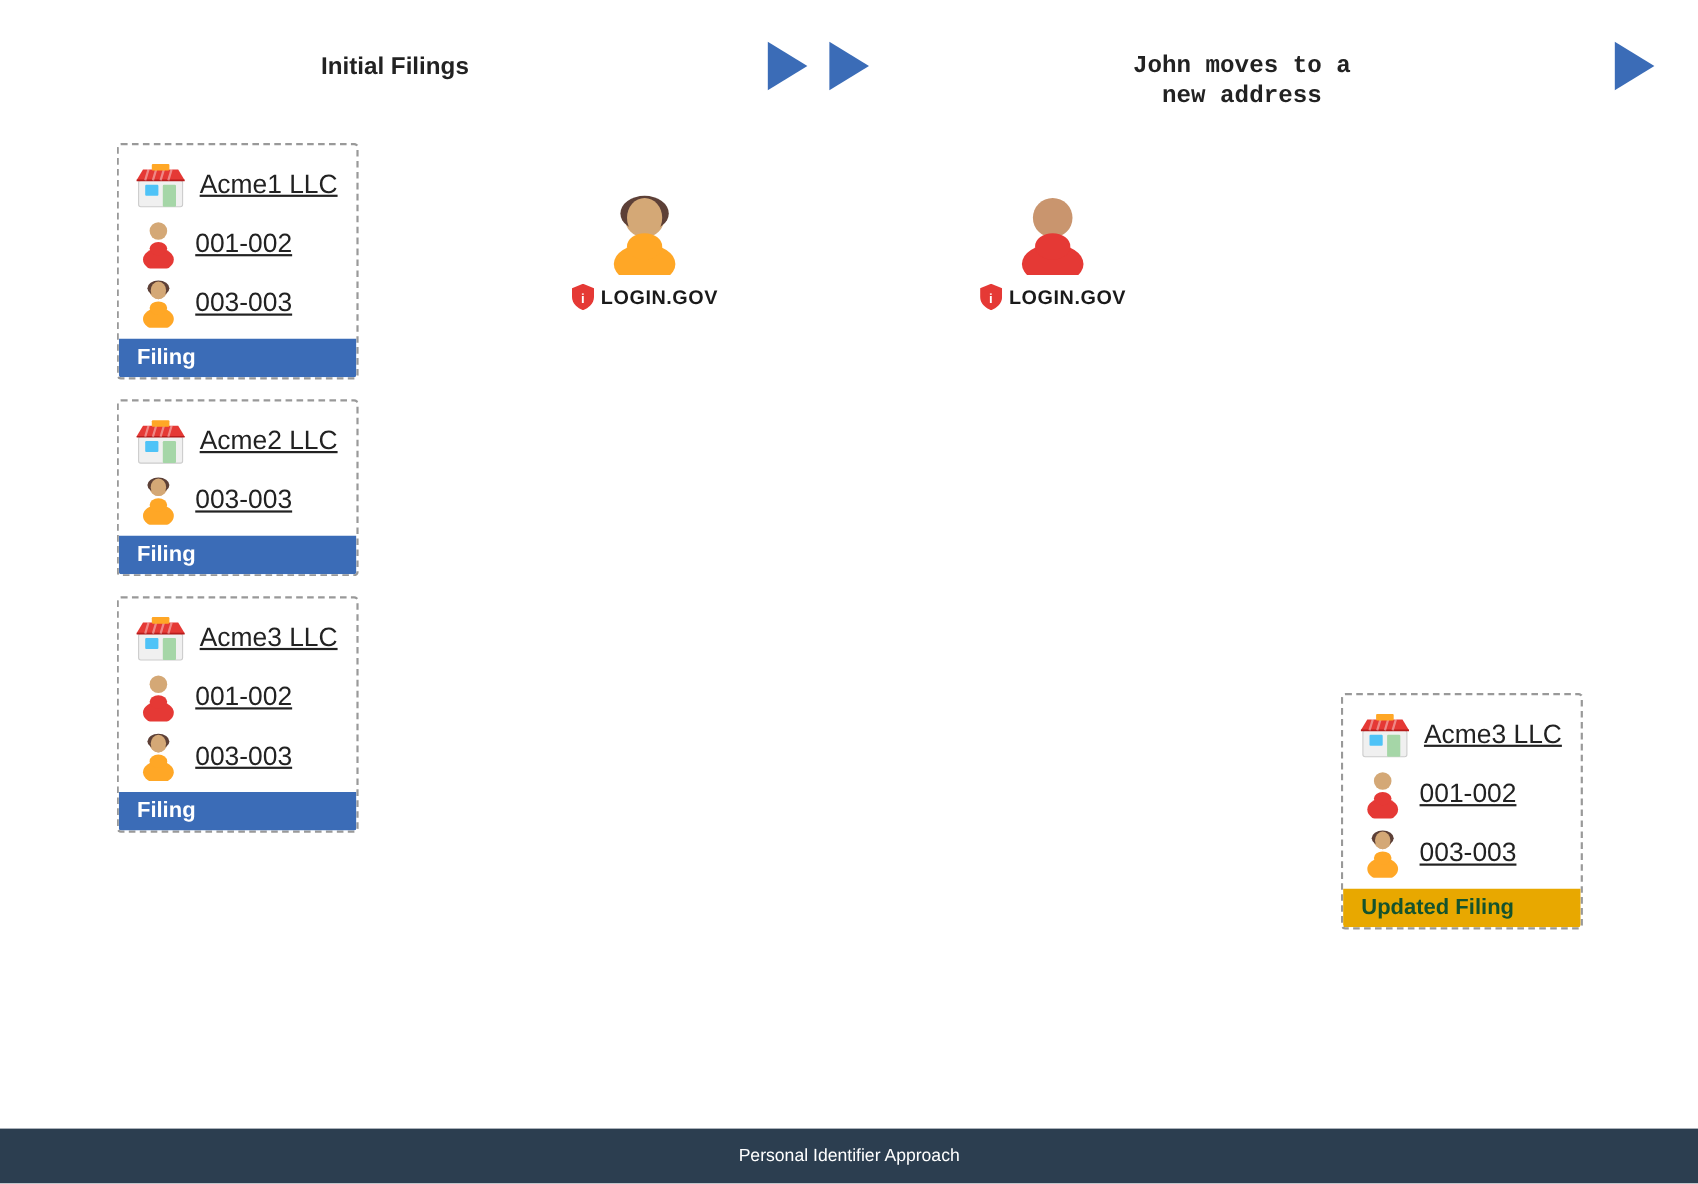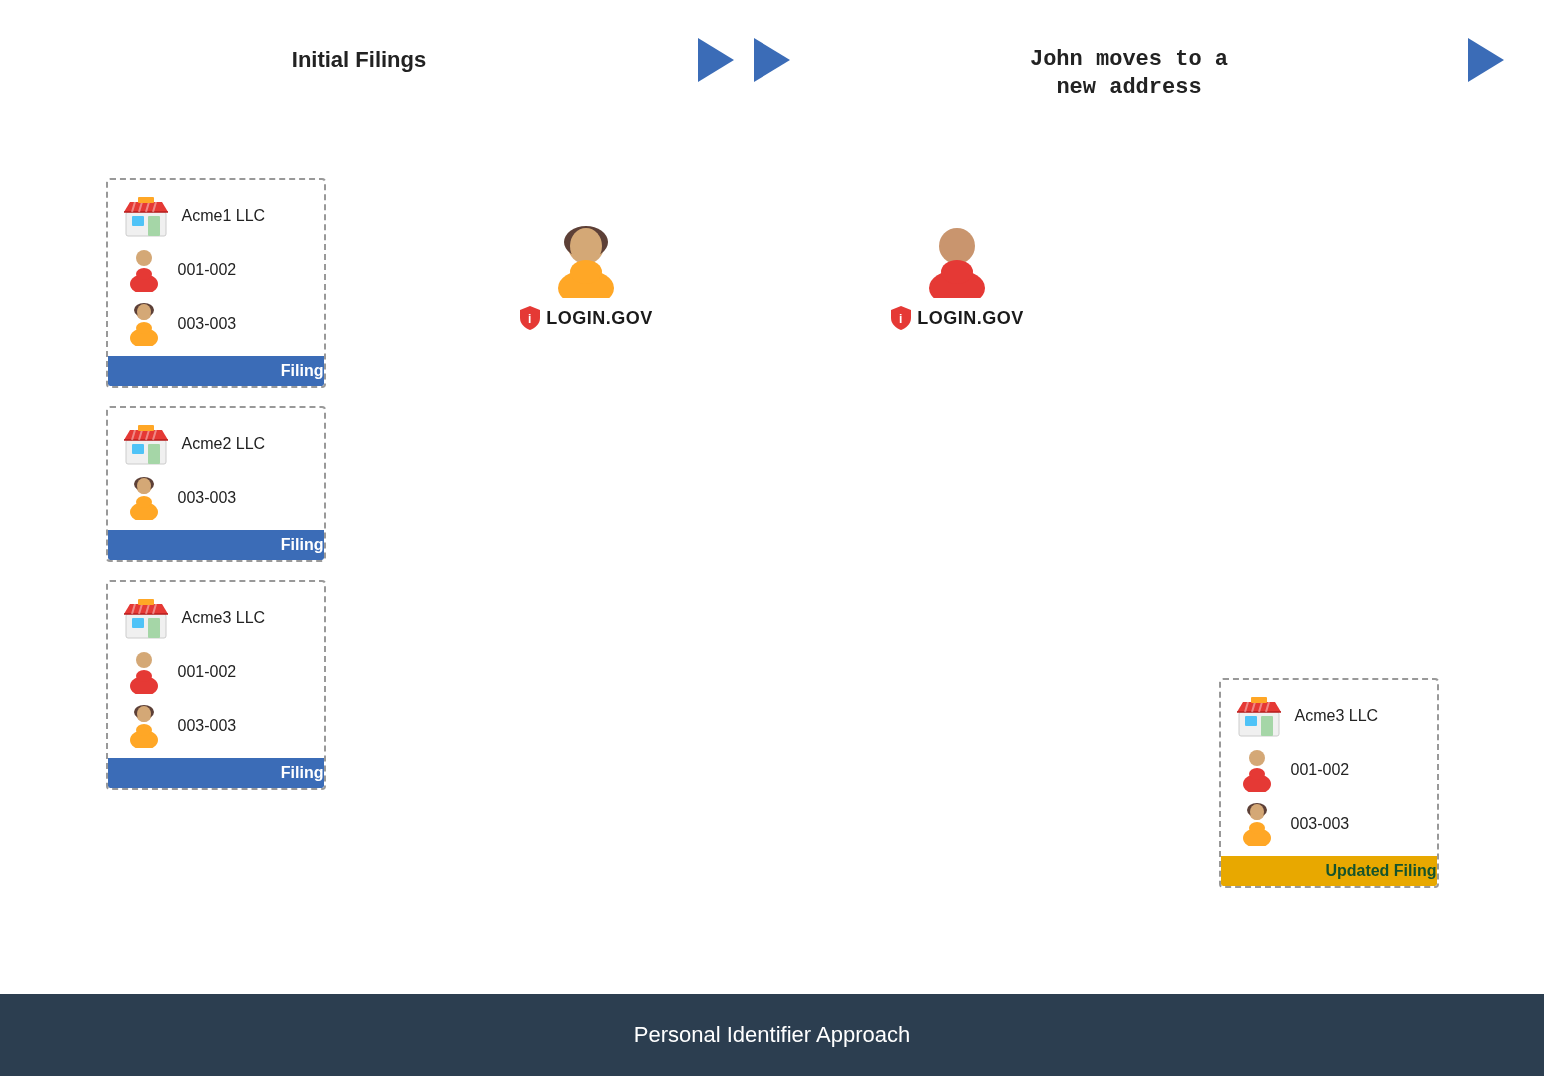--- a/index.html
+++ b/index.html
@@ -11,21 +11,20 @@
       overflow: hidden;
       position: relative;
     }
 
     .main-container {
       width: 1544px;
       height: 1076px;
       position: relative;
       display: flex;
       flex-direction: column;
-      gap: 48px;
     }
 
     
     .header-row {
       display: flex;
       align-items: center;
       padding: 0 30px;
       height: 120px;
       flex-shrink: 0;
     }
@@ -77,32 +76,33 @@
     }
 
     .filing-row {
       display: flex;
       align-items: center;
       gap: 14px;
       margin-bottom: 10px;
     }
 
     .filing-row-text {
-      font-size: 16px;
+      font-size: 24px;
       font-weight: 500;
       color: #222;
+      text-decoration: underline;
     }
 
     .filing-footer {
       background: #3b6cb7;
       color: #fff;
-      text-align: right;
-      font-size: 16px;
+      text-align: left;
+      font-size: 20px;
       font-weight: 600;
-      padding: 6px 0;
+      padding: 6px 17px;
       margin: 8px -16px 0 -16px;
       border-radius: 0 0 2px 2px;
     }
 
     .filing-footer.updated {
       background: #e8a800;
       color: #14532d;
     }
 
     
@@ -146,22 +146,22 @@
       font-weight: 700;
       color: #1a1a1a;
       letter-spacing: 0.5px;
     }
 
     
     .footer-bar {
       background: #2c3e50;
       color: #fff;
       text-align: center;
-      font-size: 22px;
-      padding: 28px 0;
+      font-size: 16px;
+      padding: 16px 0;
       flex-shrink: 0;
     }
 
     
     svg { display: block; }
   </style>
 </head>
 <body>
 
 <div class="main-container">

